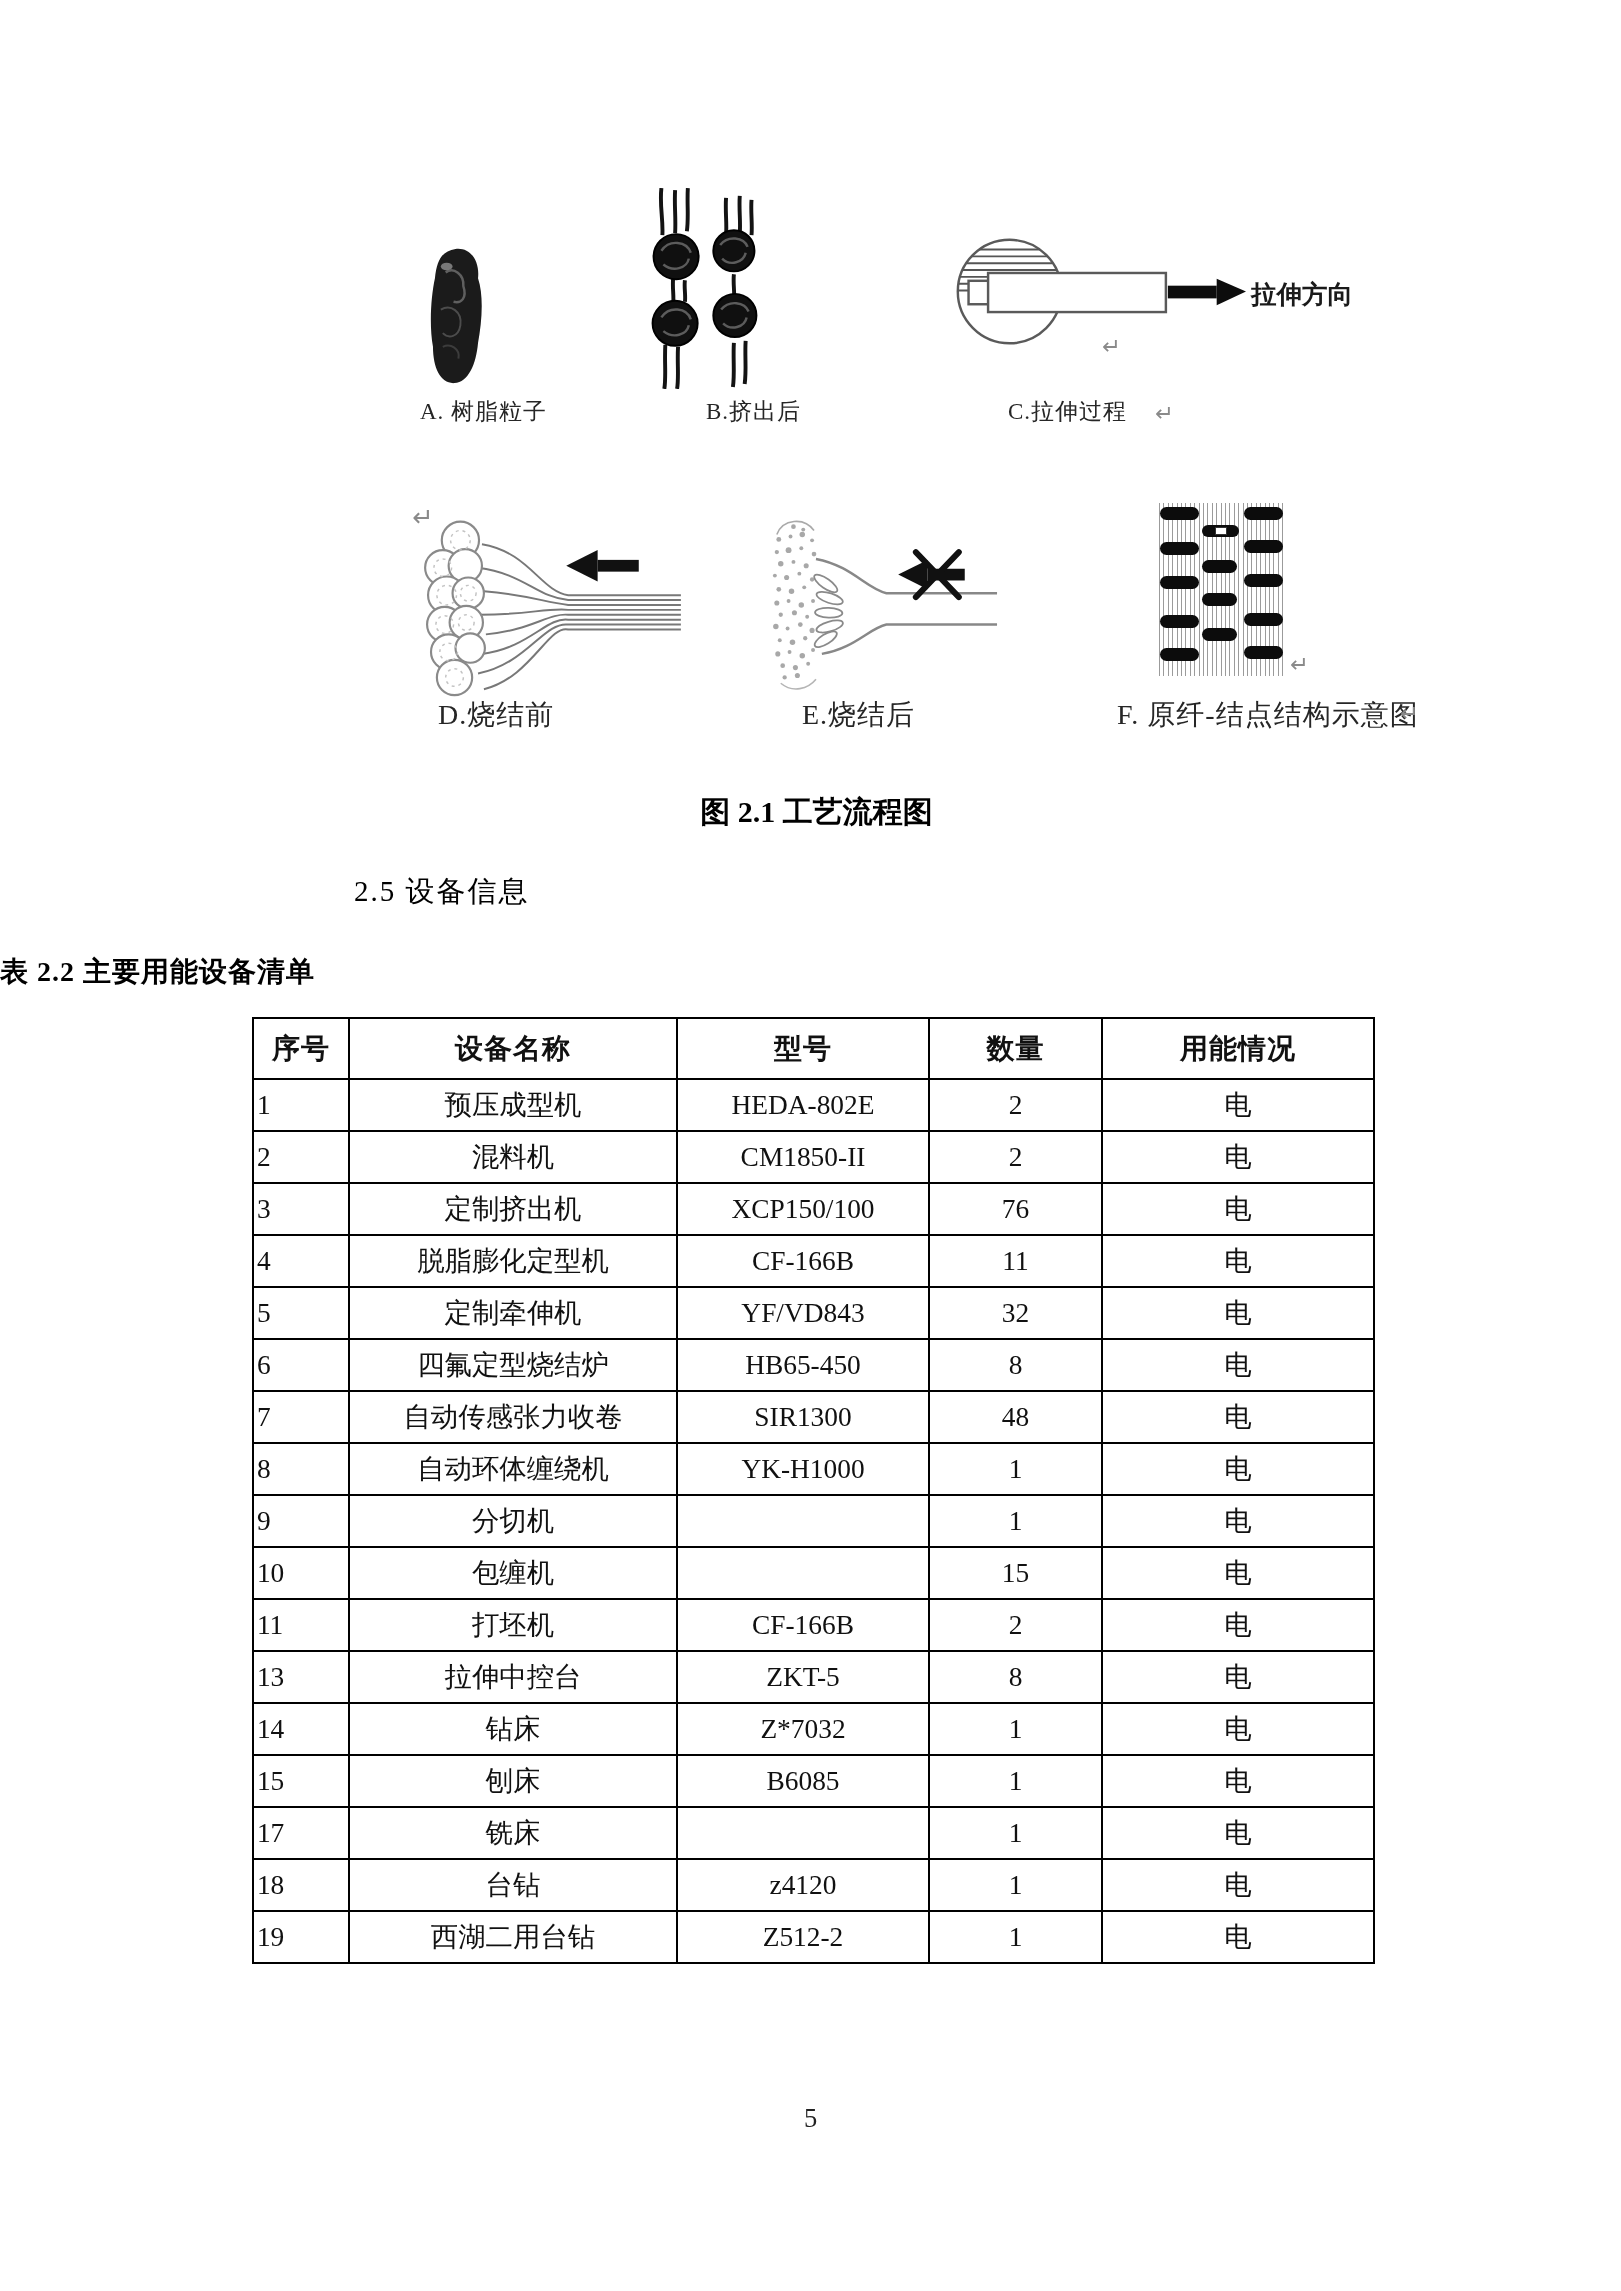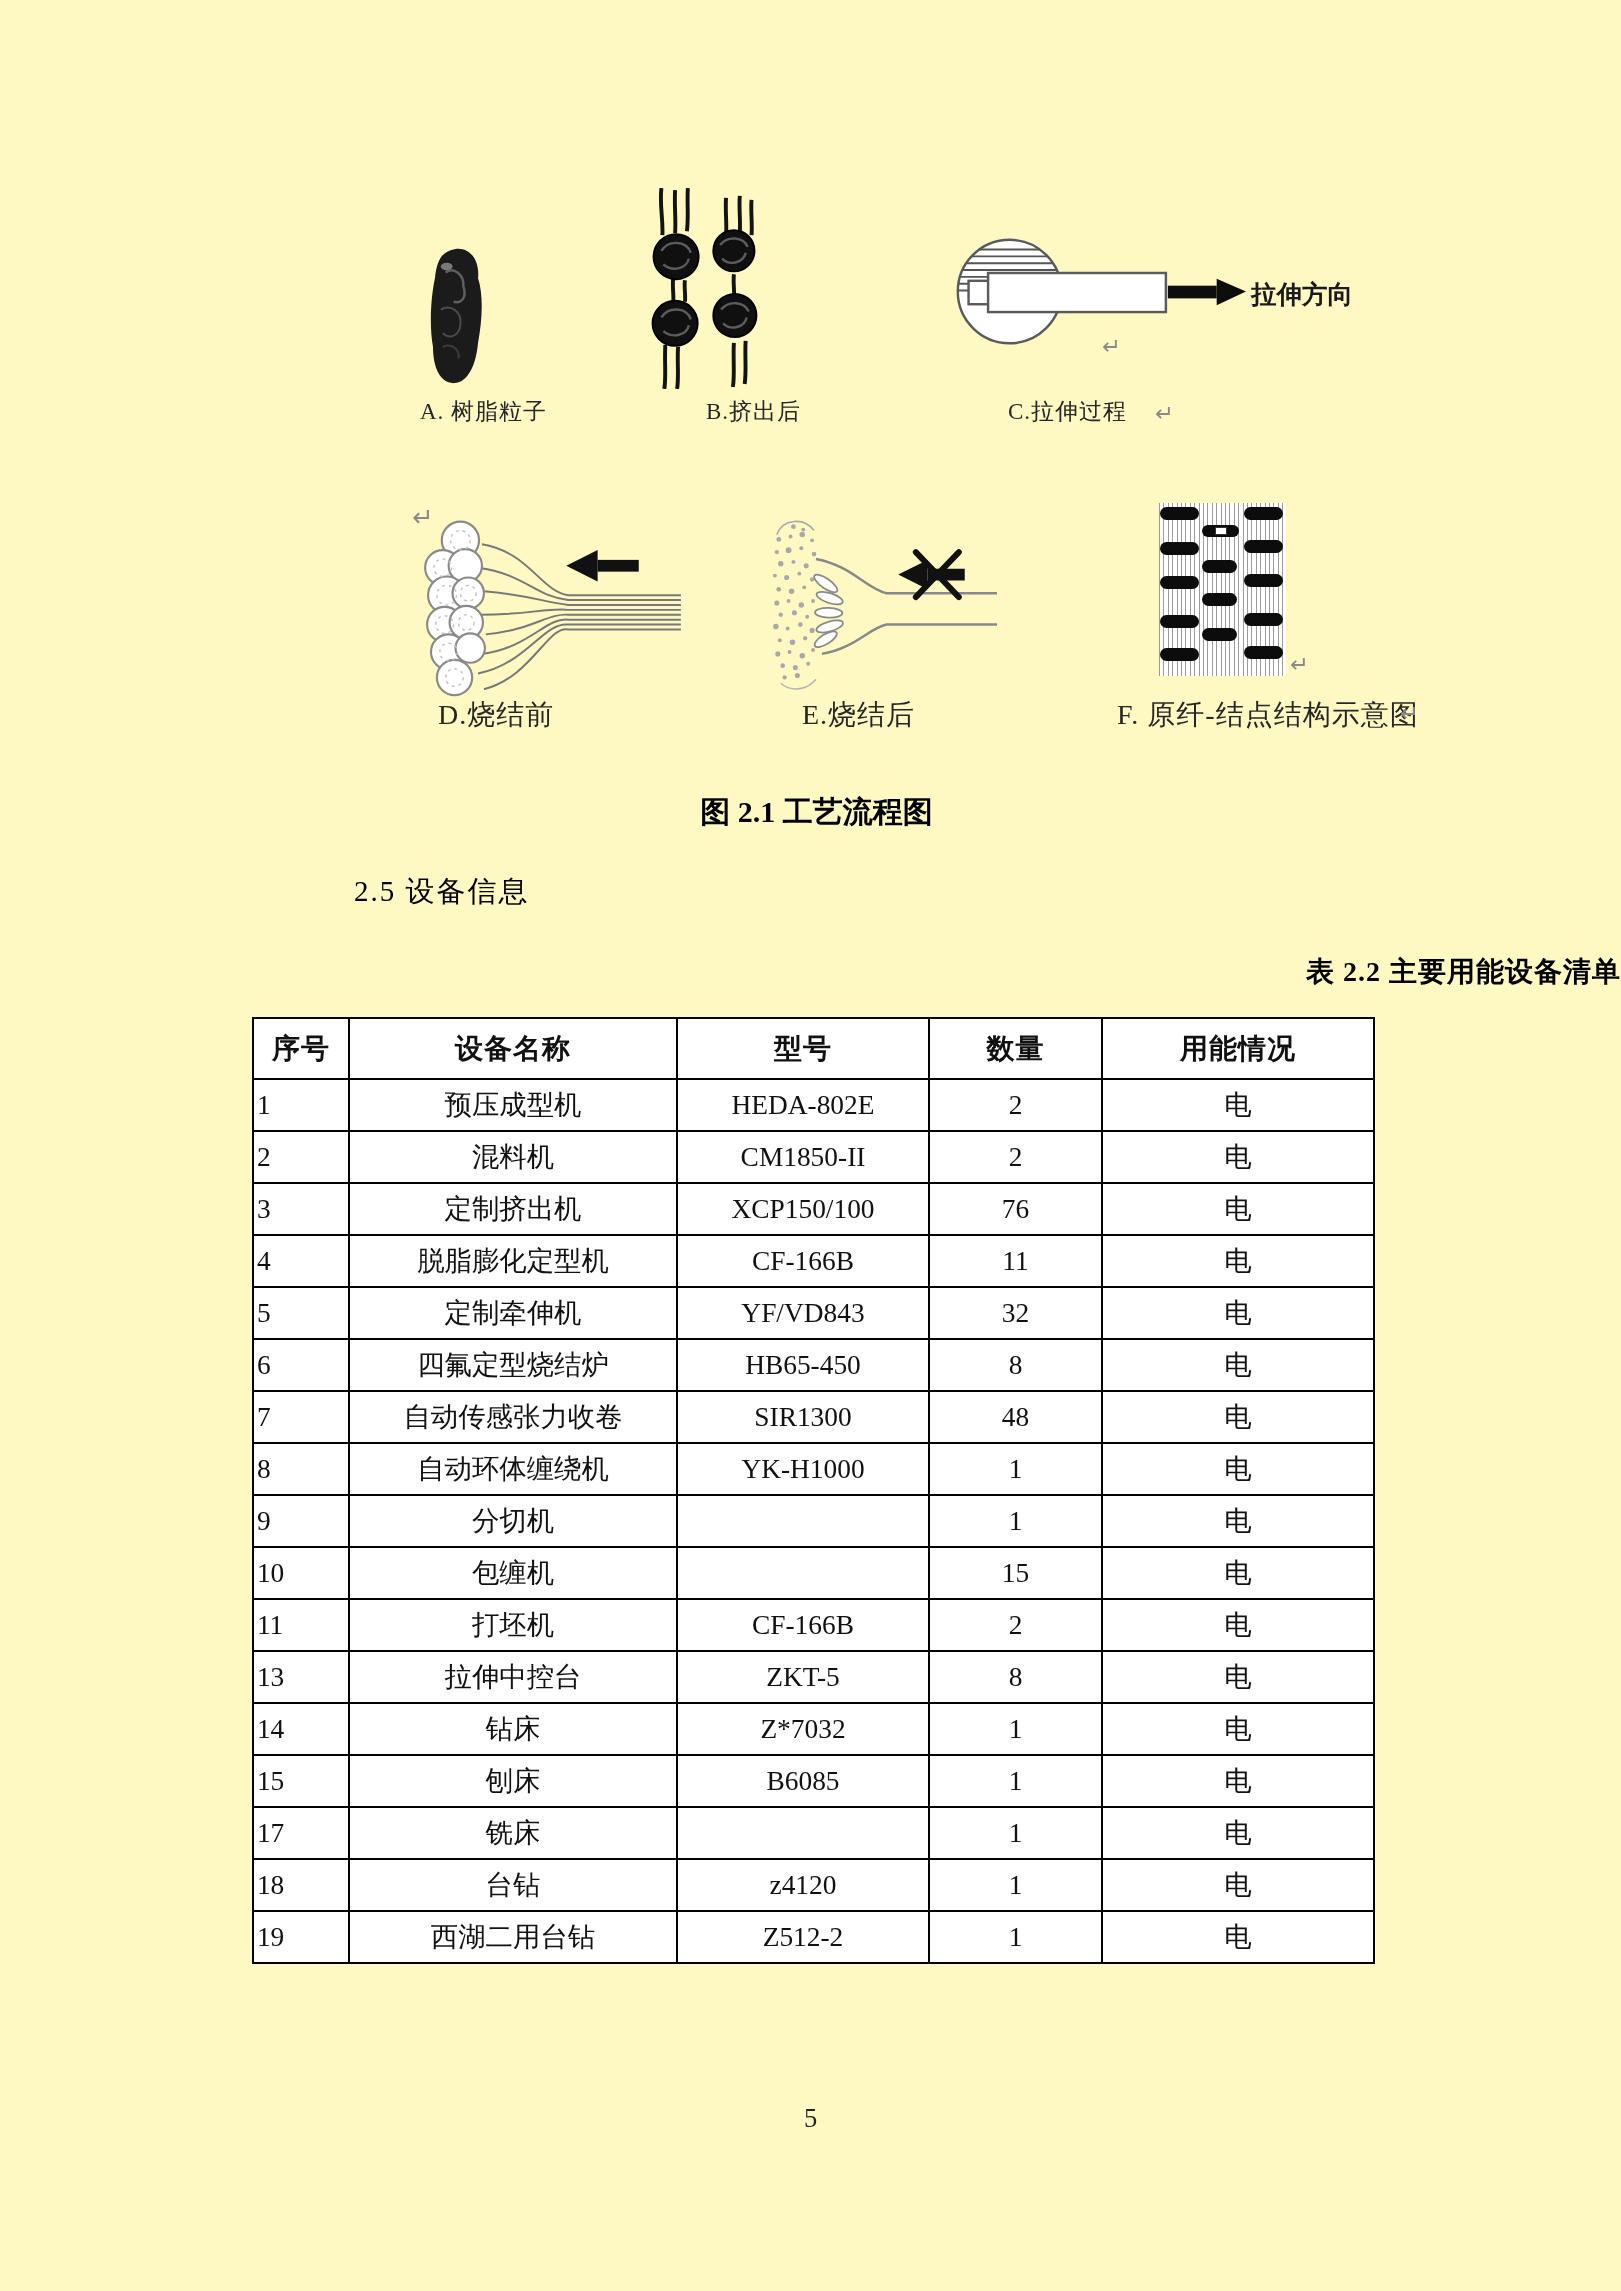--- a/index.html
+++ b/index.html
@@ -1,27 +1,27 @@
 <!DOCTYPE html>
 <html><head>
 <meta charset="utf-8">
 <style>
   html,body { margin:0; padding:0; background:#e8e8e8; }
   .page {
     position:relative; width:1621px; height:2292px; margin:0 auto;
-    background:#fef9c3; overflow:hidden;
+    background:#ffffff; overflow:hidden;
     font-family:"Liberation Serif","DejaVu Serif",serif; color:#151515;
   }
   .abs { position:absolute; }
   .fig-label { font-size:23px; color:#262626; letter-spacing:1px; white-space:nowrap; }
   .pilcrow { color:#8a8a8a; font-size:22.5px; font-family:"DejaVu Sans",sans-serif; }
   .stretch-label { font-size:25.5px; font-weight:bold; color:#1a1a1a; white-space:nowrap; }
   .fig-caption { left:6px; width:100%; text-align:center; font-weight:bold; font-size:30px; color:#000; }
   .section-heading { font-weight:normal; font-size:29px; color:#000; letter-spacing:2px;margin-left:44px; }
-  .table-caption { left:0; width:100%; text-align:right; font-weight:bold; font-size:28px; color:#000; letter-spacing:1px; }
+  .table-caption { left:0; width:100%; text-align:left; font-weight:bold; font-size:28px; color:#000; letter-spacing:1px; }
   table.equip { border-collapse:collapse; table-layout:fixed; border:2.9px solid #000; background:#fff; }
   .equip th, .equip td { border:2px solid #000; text-align:center; vertical-align:middle;
     font-size:27.4px; color:#111; overflow:hidden; padding:0; }
   .equip th { height:59px; font-weight:bold; font-size:28px; letter-spacing:1px; }
   .equip td { height:50px; }
   .equip td.c0 { text-align:left; padding-left:2.9px; }
   .page-number { left:0; width:100%; text-align:center; font-size:26.5px; color:#222; }
   
   .fnode-box { background:repeating-linear-gradient(90deg,#9b9b9b 0 1px,#ffffff 1px 4.4px); }
   .fnode { position:absolute; width:39px; height:12.7px; background:#0c0c0c; border-radius:6.9px; }

